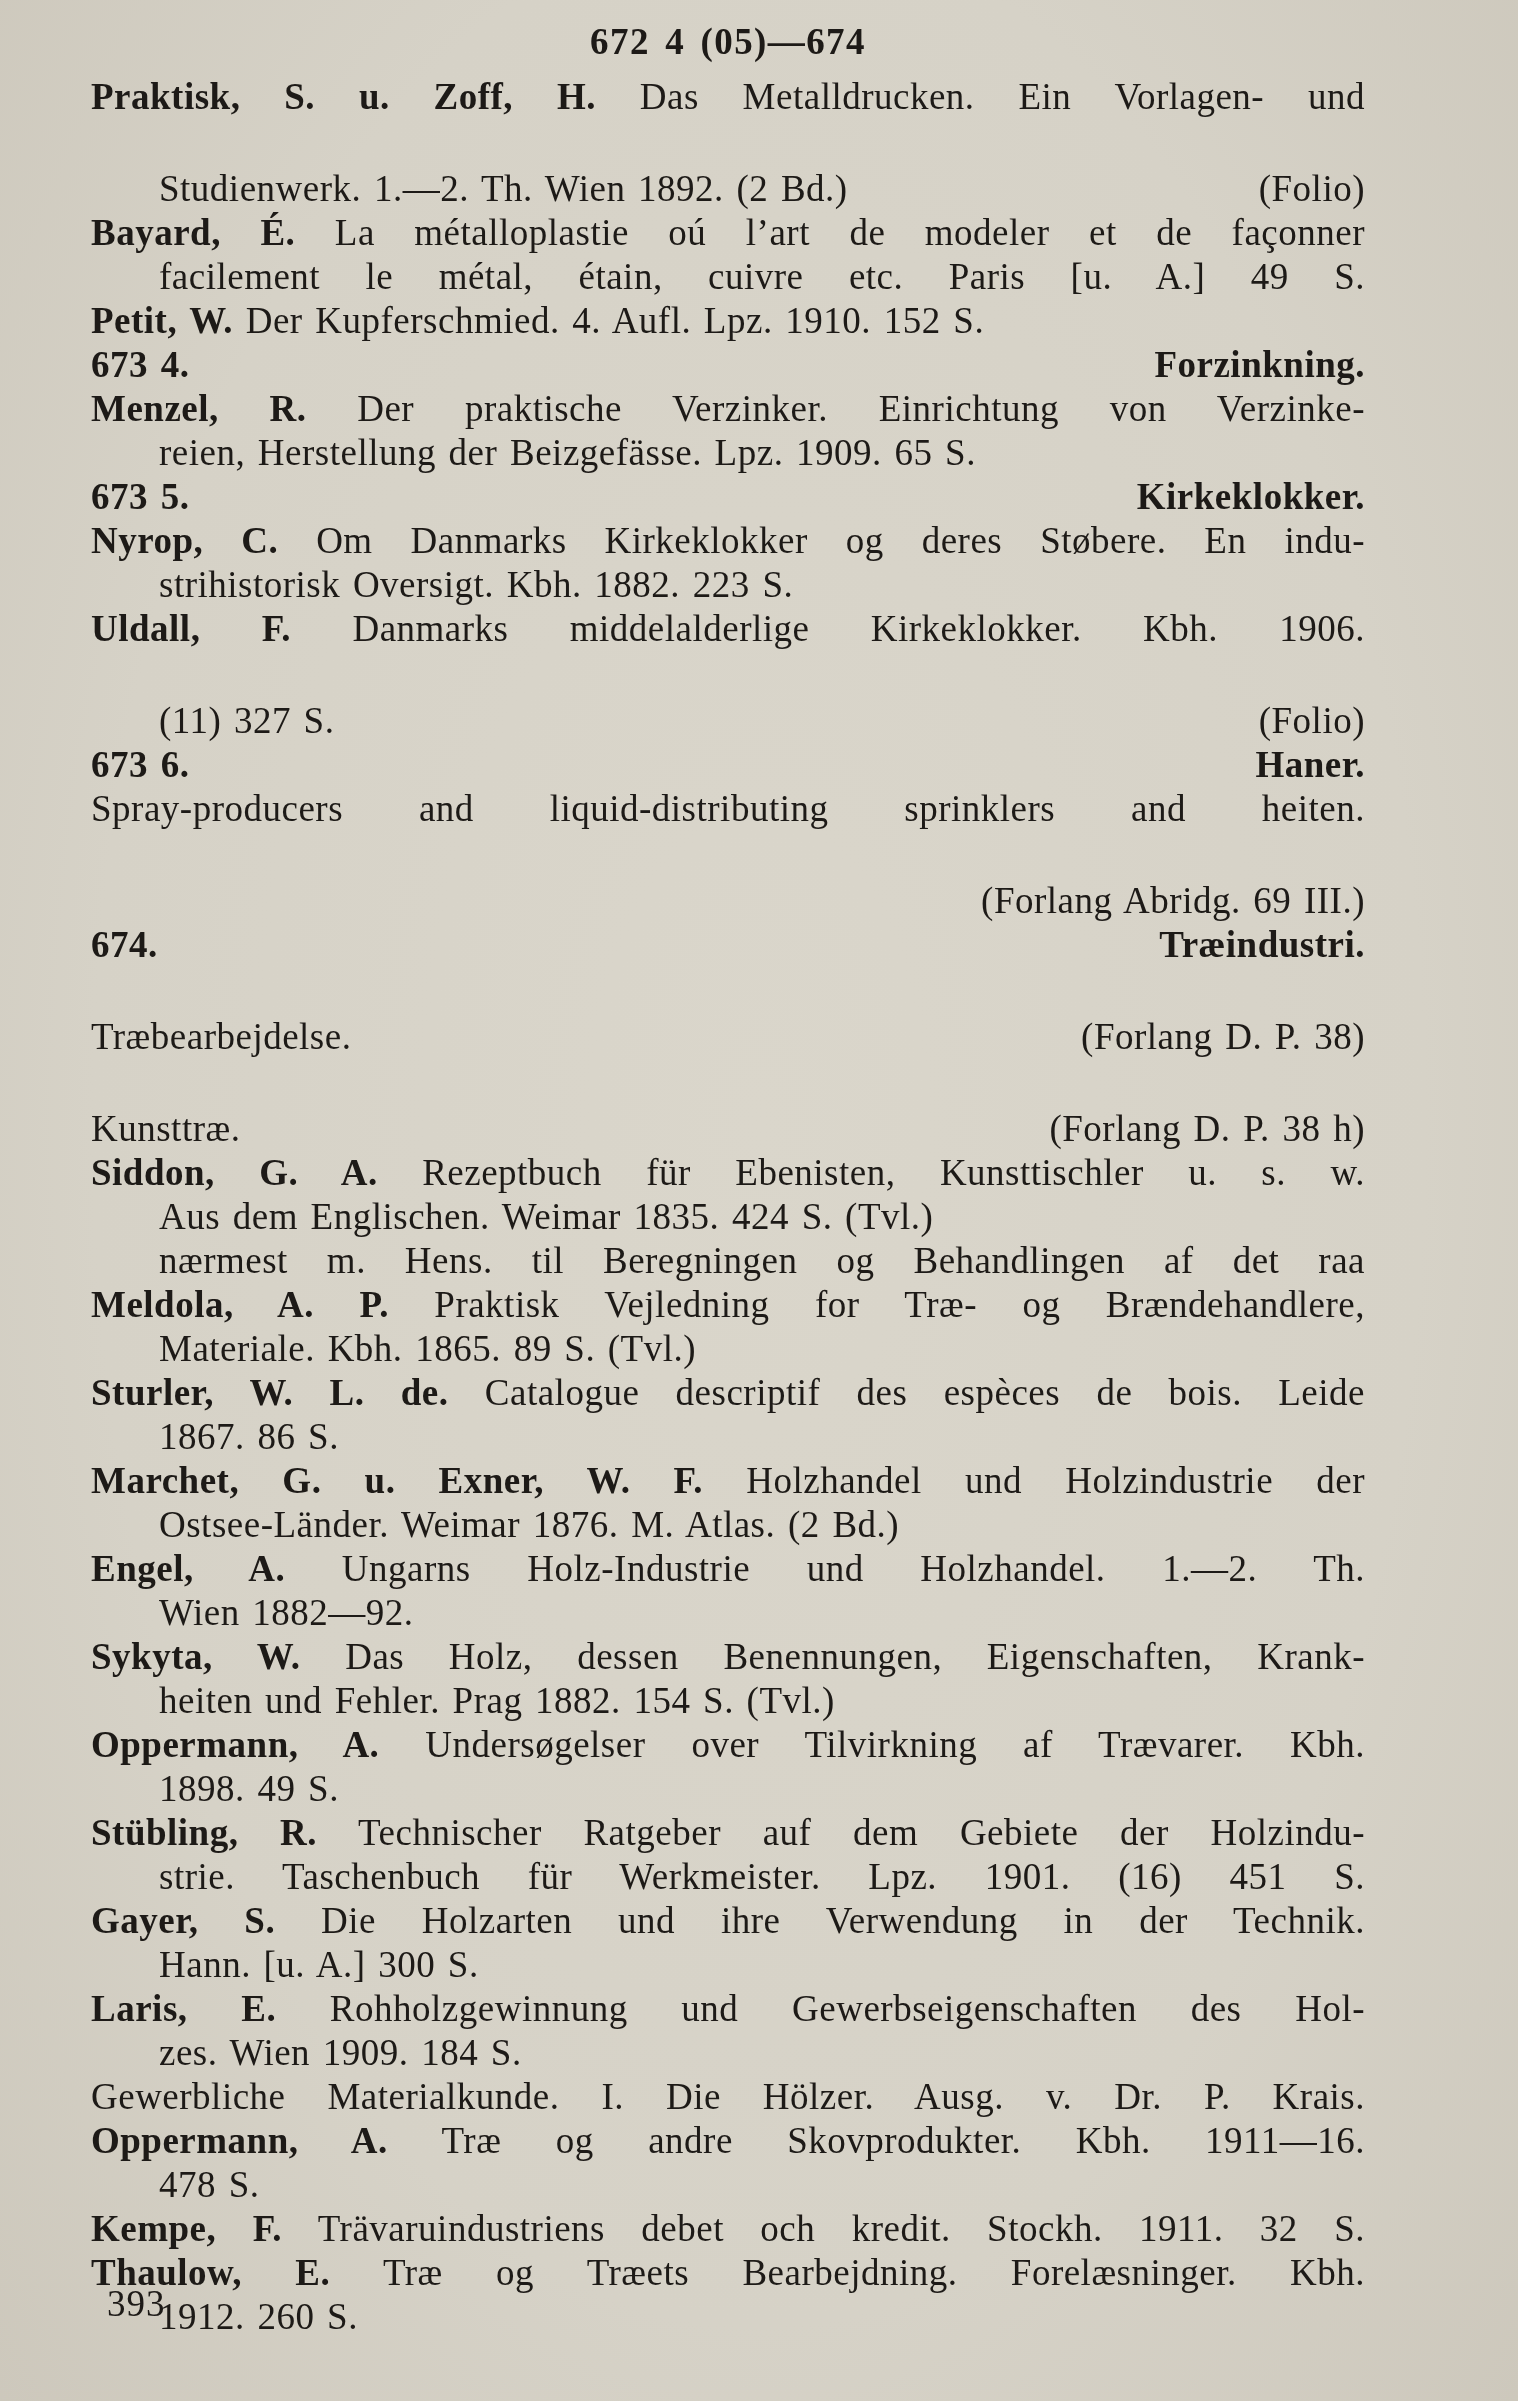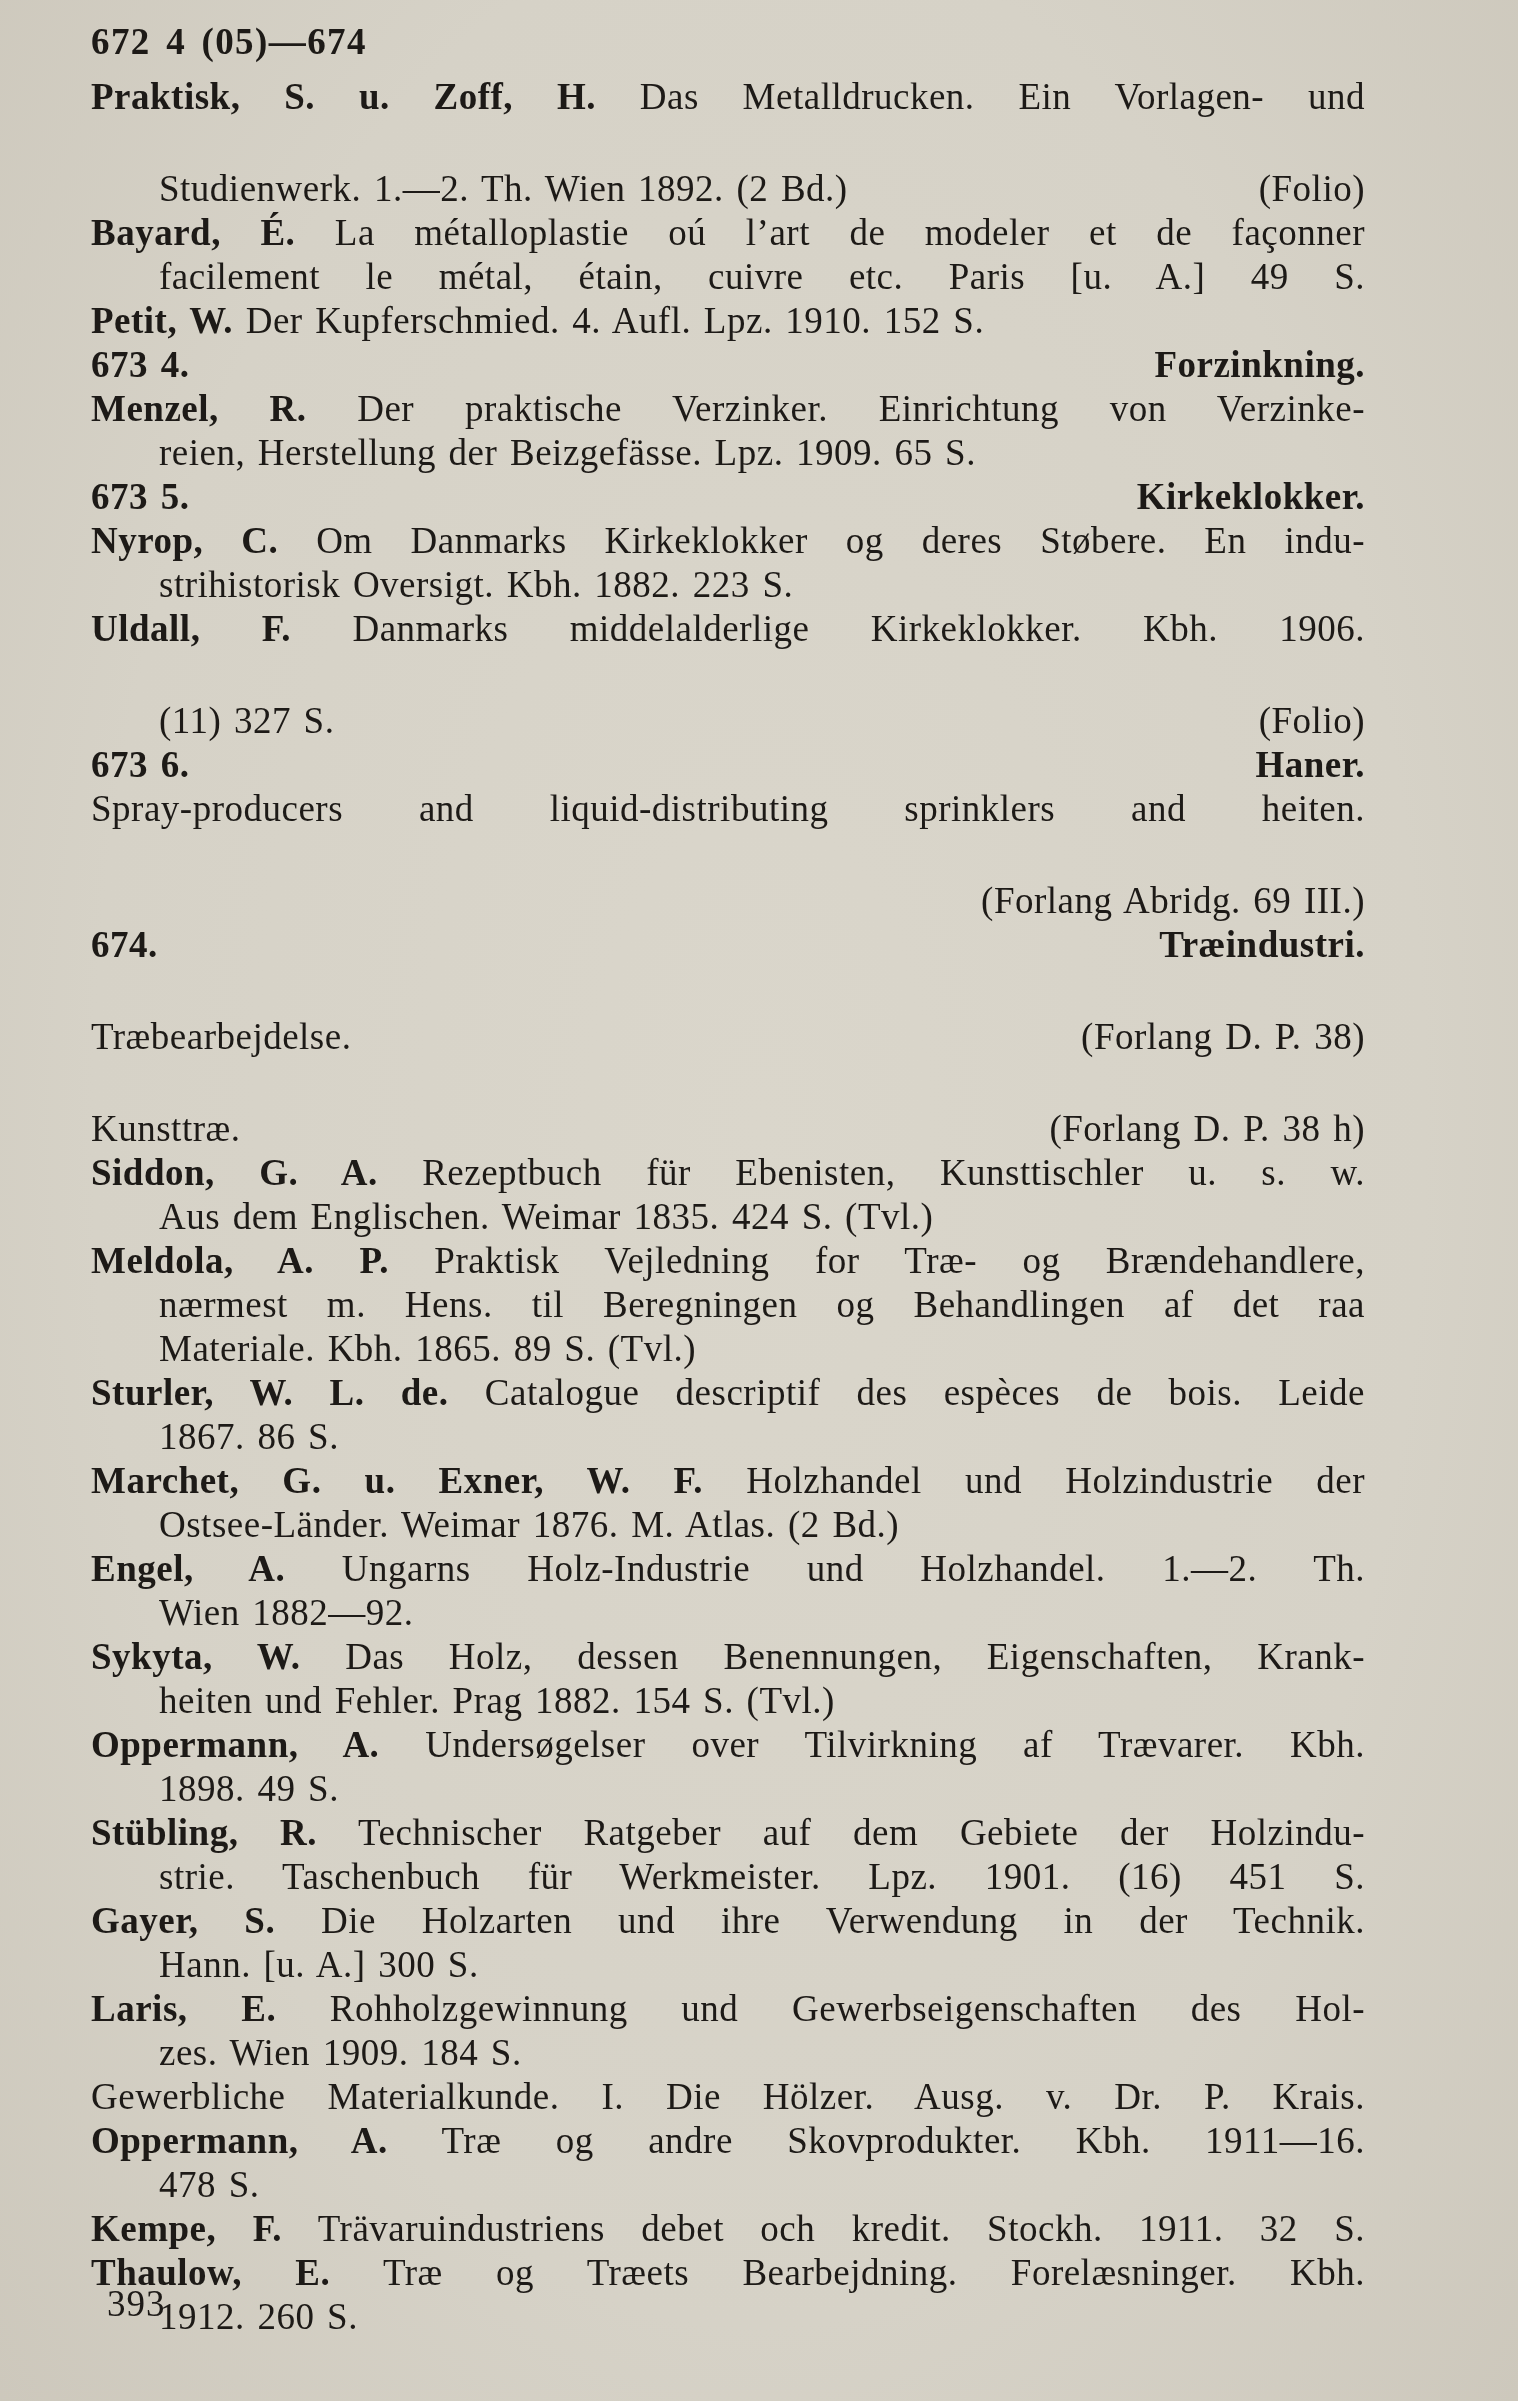--- a/index.html
+++ b/index.html
@@ -41,21 +41,21 @@
     display: flex;
     justify-content: space-between;
     align-items: baseline;
   }
   .b { font-weight: bold; }
   .tail { margin-left: auto; text-align: right; margin-top: 48px; }
   .header {
     font-size: 37px;
     line-height: 44px;
     font-weight: bold;
-    text-align: left;
+    text-align: center;
     letter-spacing: 1.4px;
     word-spacing: 4.8px;
     margin-bottom: 10.6px;
   }
   .pagenum {
     position: absolute;
     top: 2262px;
     left: 16px;
     width: 100%;
     font-size: 37px;
@@ -111,22 +111,22 @@
       <div class="line row">
         <span>Træbearbejdelse.</span>
         <span class="tail">(Forlang D. P. 38)</span>
       </div>
       <div class="line row">
         <span>Kunsttræ.</span>
         <span class="tail">(Forlang D. P. 38 h)</span>
       </div>
       <div class="line just"><span><span class="b">Siddon, G. A.</span> Rezeptbuch für Ebenisten, Kunsttischler u. s. w.</span></div>
       <div class="line ind"><span>Aus dem Englischen. Weimar 1835. 424 S. (Tvl.)</span></div>
+      <div class="line ind just"><span>nærmest m. Hens. til Beregningen og Behandlingen af det raa</span></div>
       <div class="line just"><span><span class="b">Meldola, A. P.</span> Praktisk Vejledning for Træ- og Brændehandlere,</span></div>
-      <div class="line ind just"><span>nærmest m. Hens. til Beregningen og Behandlingen af det raa</span></div>
       <div class="line ind"><span>Materiale. Kbh. 1865. 89 S. (Tvl.)</span></div>
       <div class="line just"><span><span class="b">Sturler, W. L. de.</span> Catalogue descriptif des espèces de bois. Leide</span></div>
       <div class="line ind"><span>1867. 86 S.</span></div>
       <div class="line just"><span><span class="b">Marchet, G. u. Exner, W. F.</span> Holzhandel und Holzindustrie der</span></div>
       <div class="line ind"><span>Ostsee-Länder. Weimar 1876. M. Atlas. (2 Bd.)</span></div>
       <div class="line just"><span><span class="b">Engel, A.</span> Ungarns Holz-Industrie und Holzhandel. 1.—2. Th.</span></div>
       <div class="line ind"><span>Wien 1882—92.</span></div>
       <div class="line just"><span><span class="b">Sykyta, W.</span> Das Holz, dessen Benennungen, Eigenschaften, Krank-</span></div>
       <div class="line ind"><span>heiten und Fehler. Prag 1882. 154 S. (Tvl.)</span></div>
       <div class="line just"><span><span class="b">Oppermann, A.</span> Undersøgelser over Tilvirkning af Trævarer. Kbh.</span></div>

